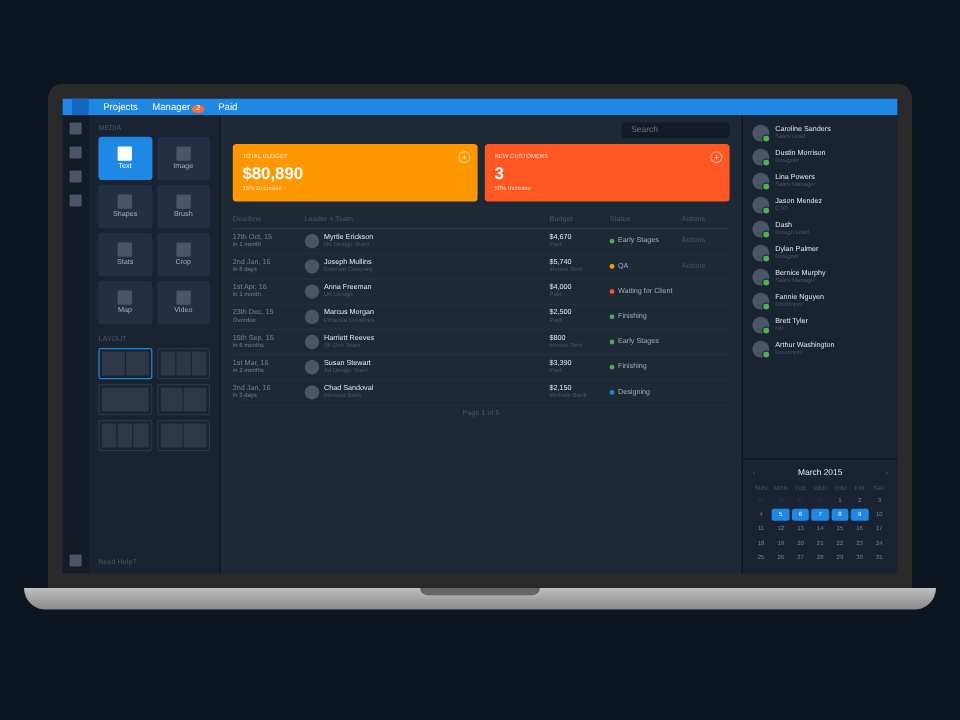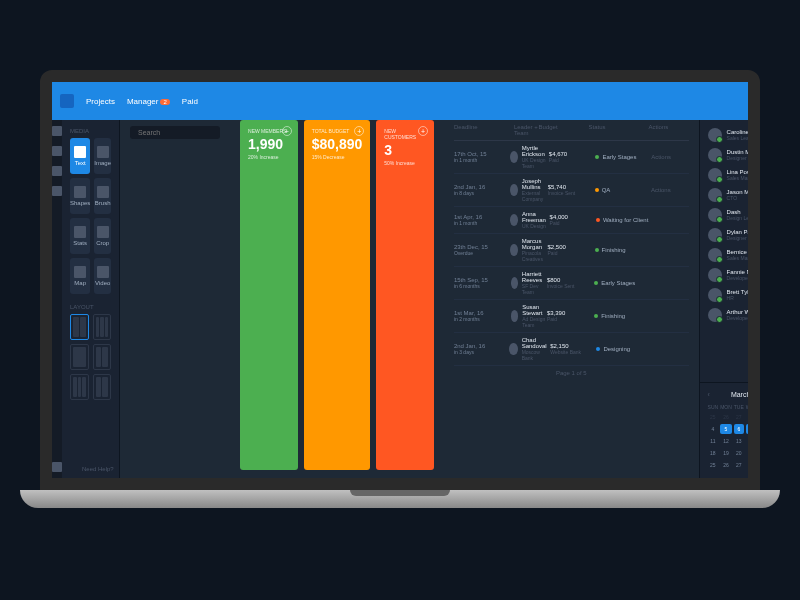--- a/index.html
+++ b/index.html
@@ -2,41 +2,41 @@
 <html><head>
 <meta charset="utf-8">
 <style>
 *{margin:0;padding:0;box-sizing:border-box;font-family:-apple-system,BlinkMacSystemFont,'Segoe UI',sans-serif}
 body{background:#0d1520;display:flex;align-items:center;justify-content:center;height:600px;width:800px;overflow:hidden}
 .laptop{width:720px;height:460px;position:relative}
 .screen{width:100%;height:420px;background:#1a2332;border:12px solid #2a2a2a;border-radius:12px 12px 0 0;overflow:hidden;position:relative}
 .base{width:760px;height:18px;background:linear-gradient(#c0c0c0,#888);border-radius:0 0 40px 40px;margin-left:-20px;position:relative}
 .base::after{content:"";position:absolute;left:50%;transform:translateX(-50%);top:0;width:100px;height:6px;background:#666;border-radius:0 0 6px 6px}
 .app{display:flex;flex-direction:column;height:100%;font-size:8px;color:#a0aec0}
-.topnav{height:38px;background:#1e88e5;display:flex;align-items:center;padding:0 8px;gap:12px;color:#fff;font-size:8px}
+.topnav{height:14px;background:#1e88e5;display:flex;align-items:center;padding:0 8px;gap:12px;color:#fff;font-size:8px}
 .topnav .logo{width:14px;height:14px;background:#1565c0;border-radius:2px}
 .topnav .navitem{cursor:pointer}
 .badge{background:#ff6b35;border-radius:6px;padding:0 3px;font-size:6px;margin-left:2px}
 .body{display:flex;flex:1;overflow:hidden}
 .iconbar{width:22px;background:#141b26;display:flex;flex-direction:column;align-items:center;padding:6px 0;gap:10px}
 .iconbar .ico{width:10px;height:10px;background:#4a5568;border-radius:1px;cursor:pointer}
 .toolpanel{width:110px;background:#1a2332;padding:8px;border-right:1px solid #0d1520}
 .section-label{font-size:6px;color:#4a5568;text-transform:uppercase;margin-bottom:4px}
 .toolgrid{display:grid;grid-template-columns:1fr 1fr;gap:4px;margin-bottom:10px}
 .tool{background:#232f42;border-radius:3px;height:36px;display:flex;flex-direction:column;align-items:center;justify-content:center;gap:2px;cursor:pointer}
 .tool.active{background:#1e88e5;color:#fff}
 .tool .ti{width:12px;height:12px;background:#4a5568;border-radius:1px}
 .tool.active .ti{background:#fff}
 .tool .tl{font-size:6px}
 .layouts{display:grid;grid-template-columns:1fr 1fr;gap:4px}
 .layout{height:26px;border:1px solid #2d3748;border-radius:2px;cursor:pointer;display:flex;padding:2px;gap:1px}
 .layout.active{border-color:#1e88e5}
 .layout div{background:#2d3748;flex:1;border-radius:1px}
 .help{position:absolute;bottom:6px;left:30px;font-size:6px;color:#4a5568}
-.main{flex:1;display:flex;background:#1e2936}
+.main{flex:1;display:flex;flex-direction:column;background:#1e2936}
 .mainhead{height:24px;display:flex;align-items:center;justify-content:flex-end;padding:0 10px}
 .search{background:#141b26;border:none;color:#a0aec0;padding:3px 8px;border-radius:3px;font-size:7px;width:90px}
 .cards{display:flex;gap:6px;padding:0 10px 8px}
 .card{flex:1;border-radius:3px;padding:8px;color:#fff;position:relative}
 .card.green{background:#4caf50}
 .card.orange{background:#ff9800}
 .card.red{background:#ff5722}
 .card .cl{font-size:5px;opacity:.8;text-transform:uppercase}
 .card .cv{font-size:14px;font-weight:600;margin:2px 0}
 .card .ct{font-size:5px;opacity:.8}
@@ -160,26 +160,20 @@
                 <div></div>
                 <div></div>
               </div>
       </div>
     </div>
     <div class="main">
       <div class="mainhead">
         <input class="search" placeholder="Search" style="">
       </div>
       <div class="cards" id="cards">
-              <div class="card green">
-                <div class="plus">+</div>
-                <div class="cl">New Members</div>
-                <div class="cv">1,990</div>
-                <div class="ct">20% Increase</div>
-              </div>
               <div class="card orange">
                 <div class="plus">+</div>
                 <div class="cl">Total Budget</div>
                 <div class="cv">$80,890</div>
                 <div class="ct">15% Decrease</div>
               </div>
               <div class="card red">
                 <div class="plus">+</div>
                 <div class="cl">New Customers</div>
                 <div class="cv">3</div>

